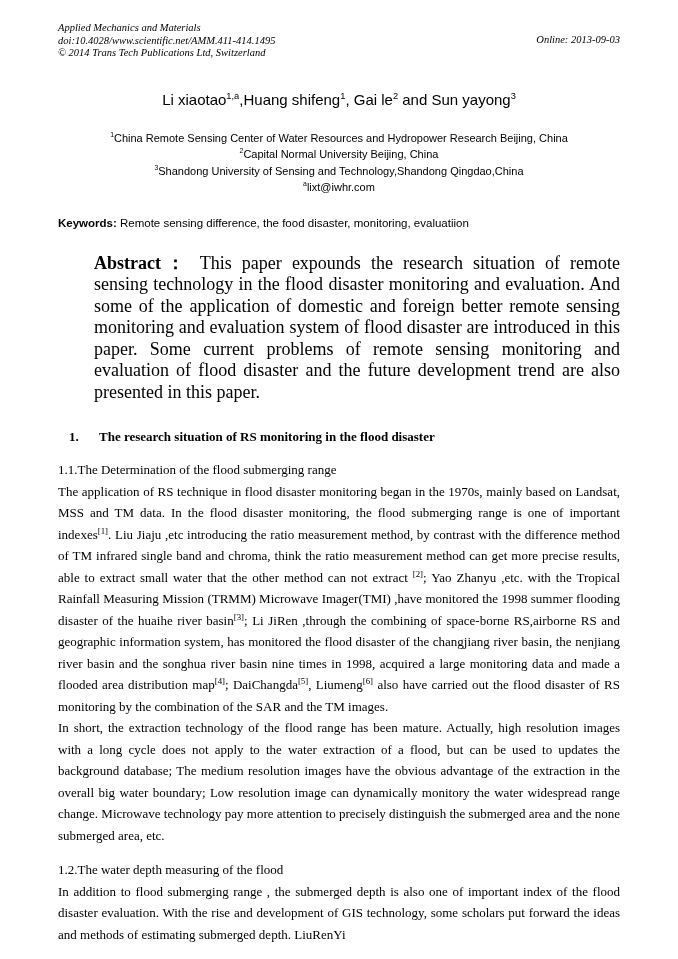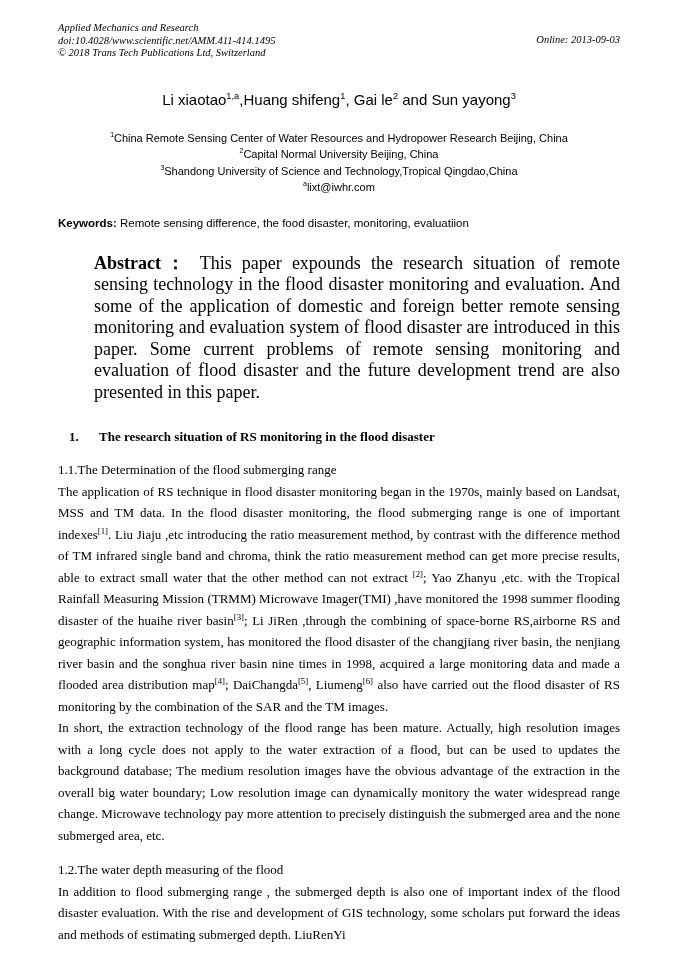--- a/index.html
+++ b/index.html
@@ -154,34 +154,34 @@
   }
 </style>
 </head>
 <body>
 
 <div class="page">
   <div class="content">
 
     <div class="journal-header">
       <div class="online-date">Online: 2013-09-03</div>
-      <div class="line">Applied Mechanics and Research</div>
+      <div class="line">Applied Mechanics and Materials</div>
       <div class="line">doi:10.4028/www.scientific.net/AMM.411-414.1495</div>
-      <div class="line">© 2018 Trans Tech Publications Ltd, Switzerland</div>
+      <div class="line">© 2014 Trans Tech Publications Ltd, Switzerland</div>
     </div>
 
 
     <div class="authors">
       <span>Li xiaotao</span><sup>1,a</sup><span>,</span><span>Huang shifeng</span><sup>1</sup><span>, </span><span>Gai le</span><sup>2</sup><span> and </span><span>Sun yayong</span><sup>3</sup>
     </div>
 
     <div class="affiliations">
       <span class="affil"><sup>1</sup><span>China Remote Sensing Center of Water Resources and Hydropower Research Beijing, China</span></span>
       <span class="affil"><sup>2</sup><span>Capital Normal University Beijing, China</span></span>
-      <span class="affil"><sup>3</sup><span>Shandong University of Science and Technology,Tropical Qingdao,China</span></span>
+      <span class="affil"><sup>3</sup><span>Shandong University of Sensing and Technology,Shandong Qingdao,China</span></span>
       <span class="affil"><sup>a</sup><span>lixt@iwhr.com</span></span>
     </div>
 
     <div class="keywords">
       <span class="kw-label">Keywords:</span>
       <span>Remote sensing difference, the food disaster, monitoring, evaluatiion</span>
     </div>
 
     <div class="abstract">
       <span class="ab-label">Abstract：</span>

